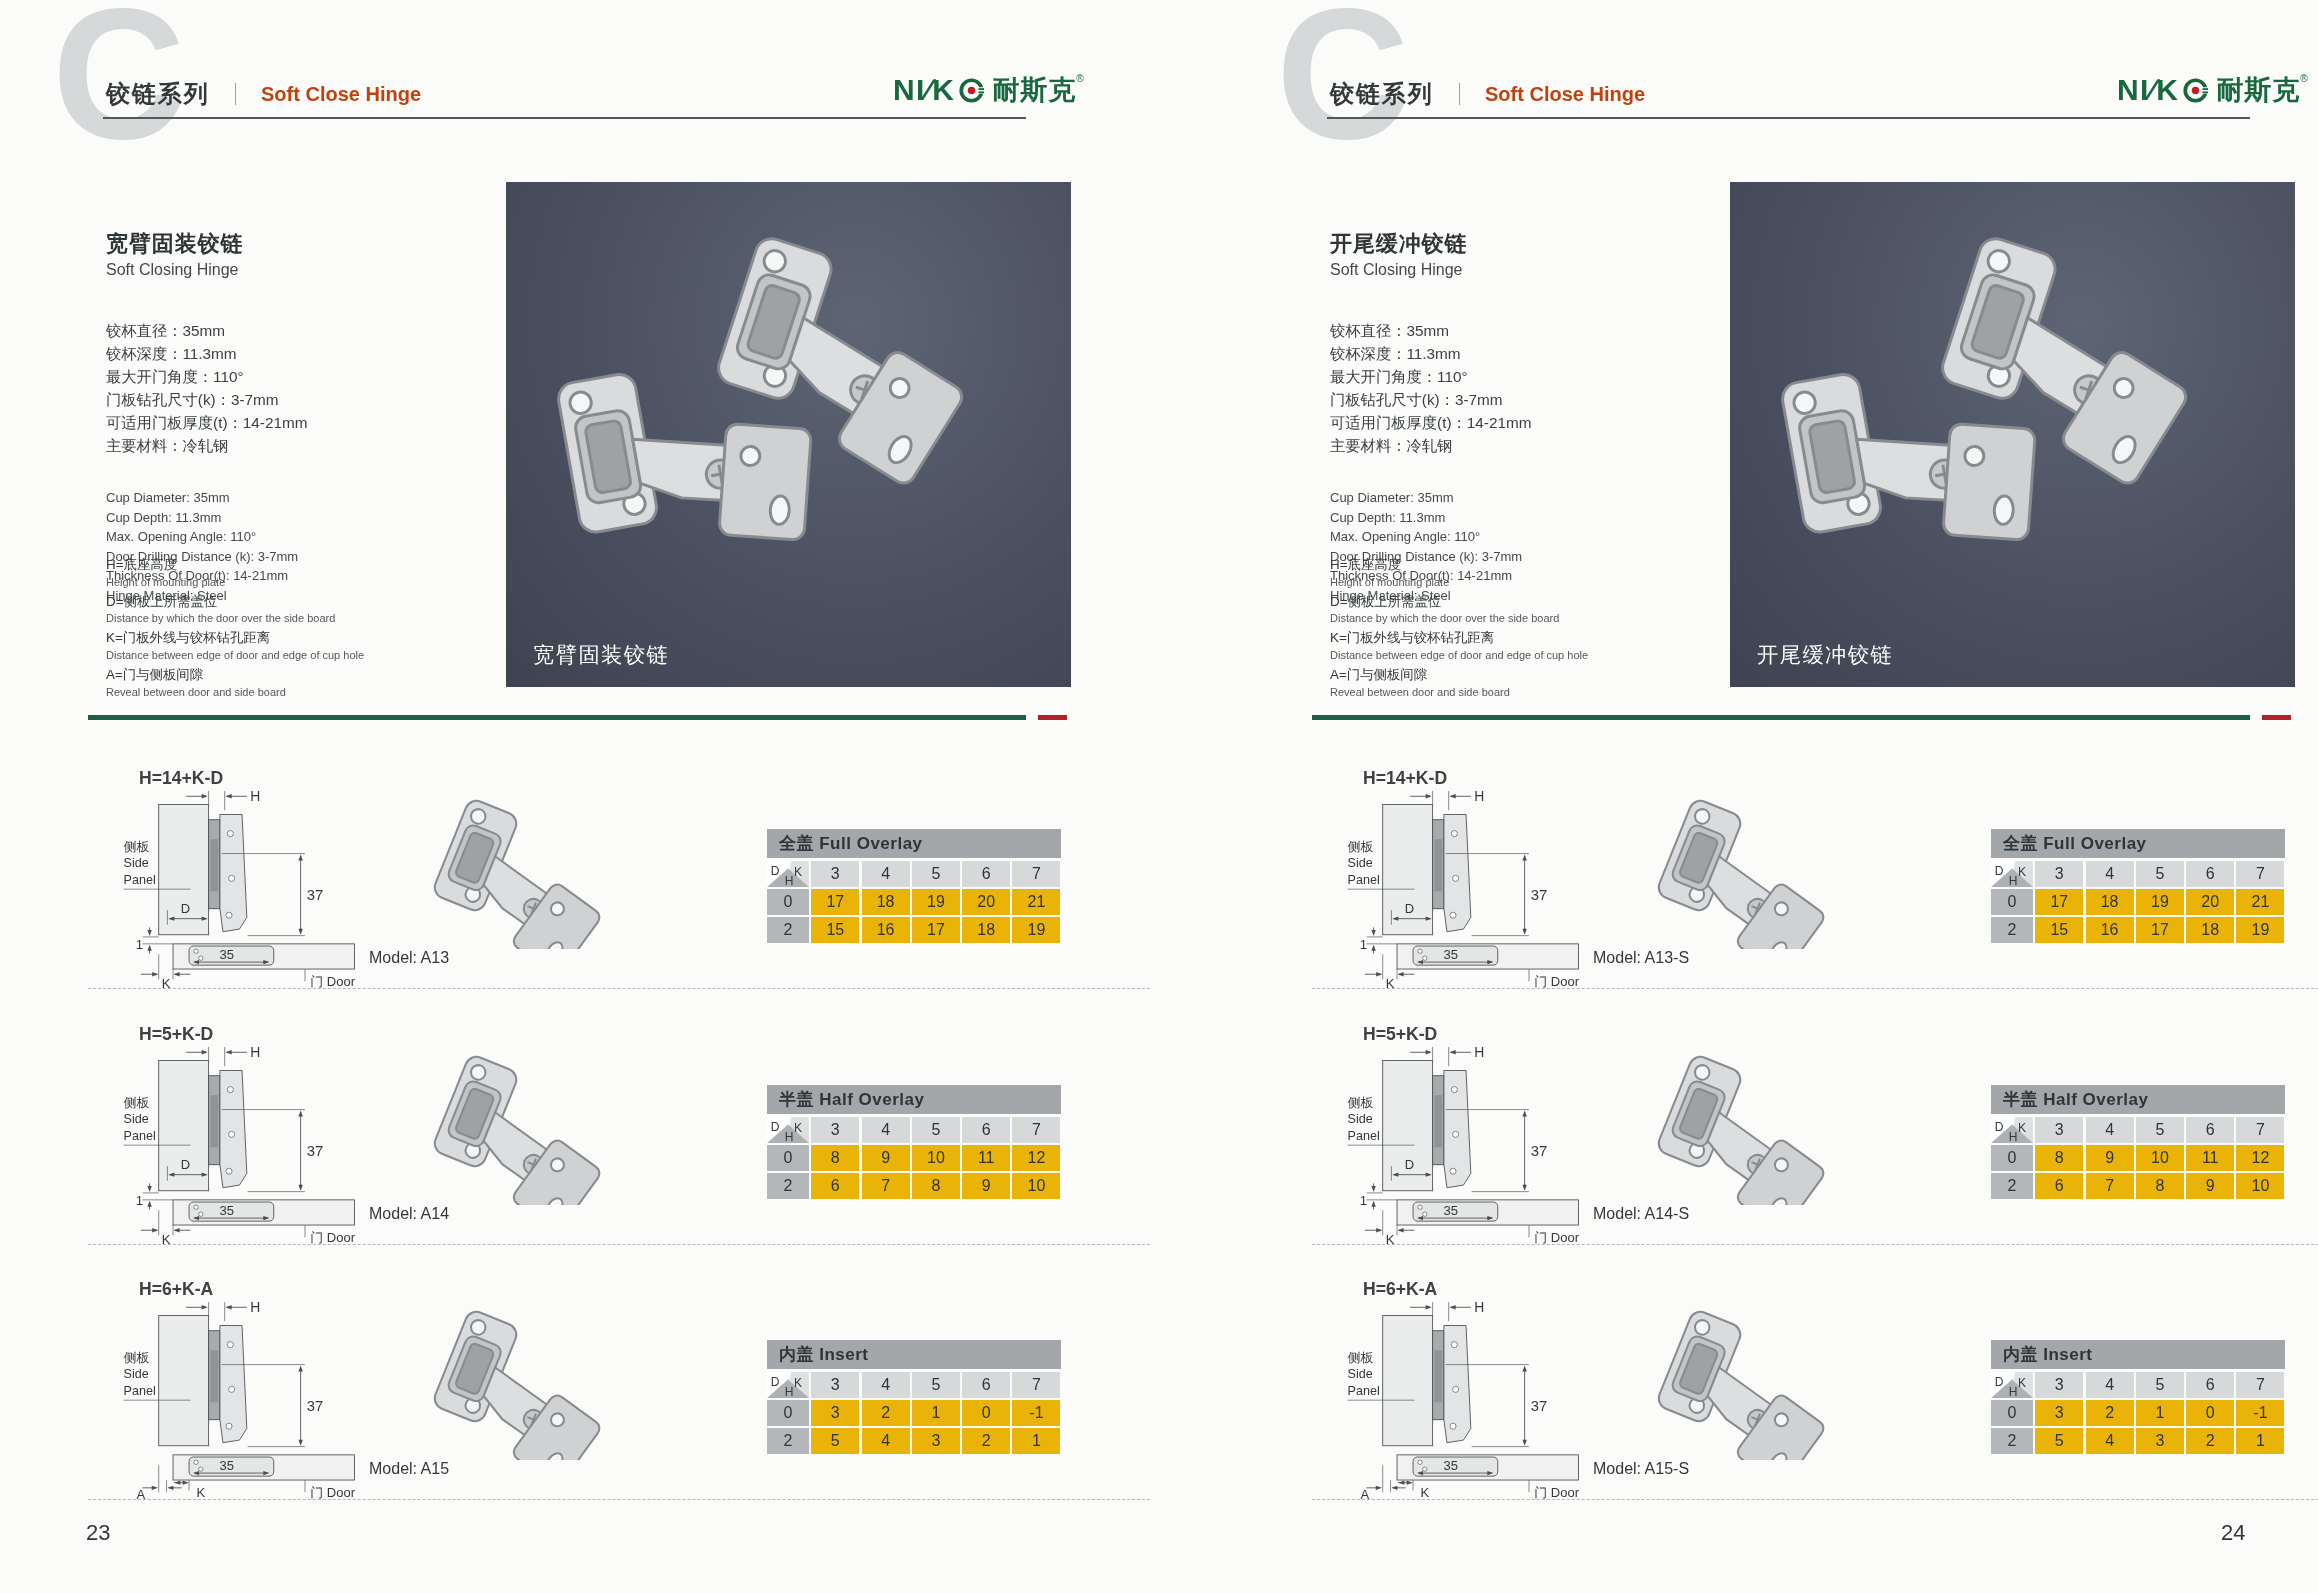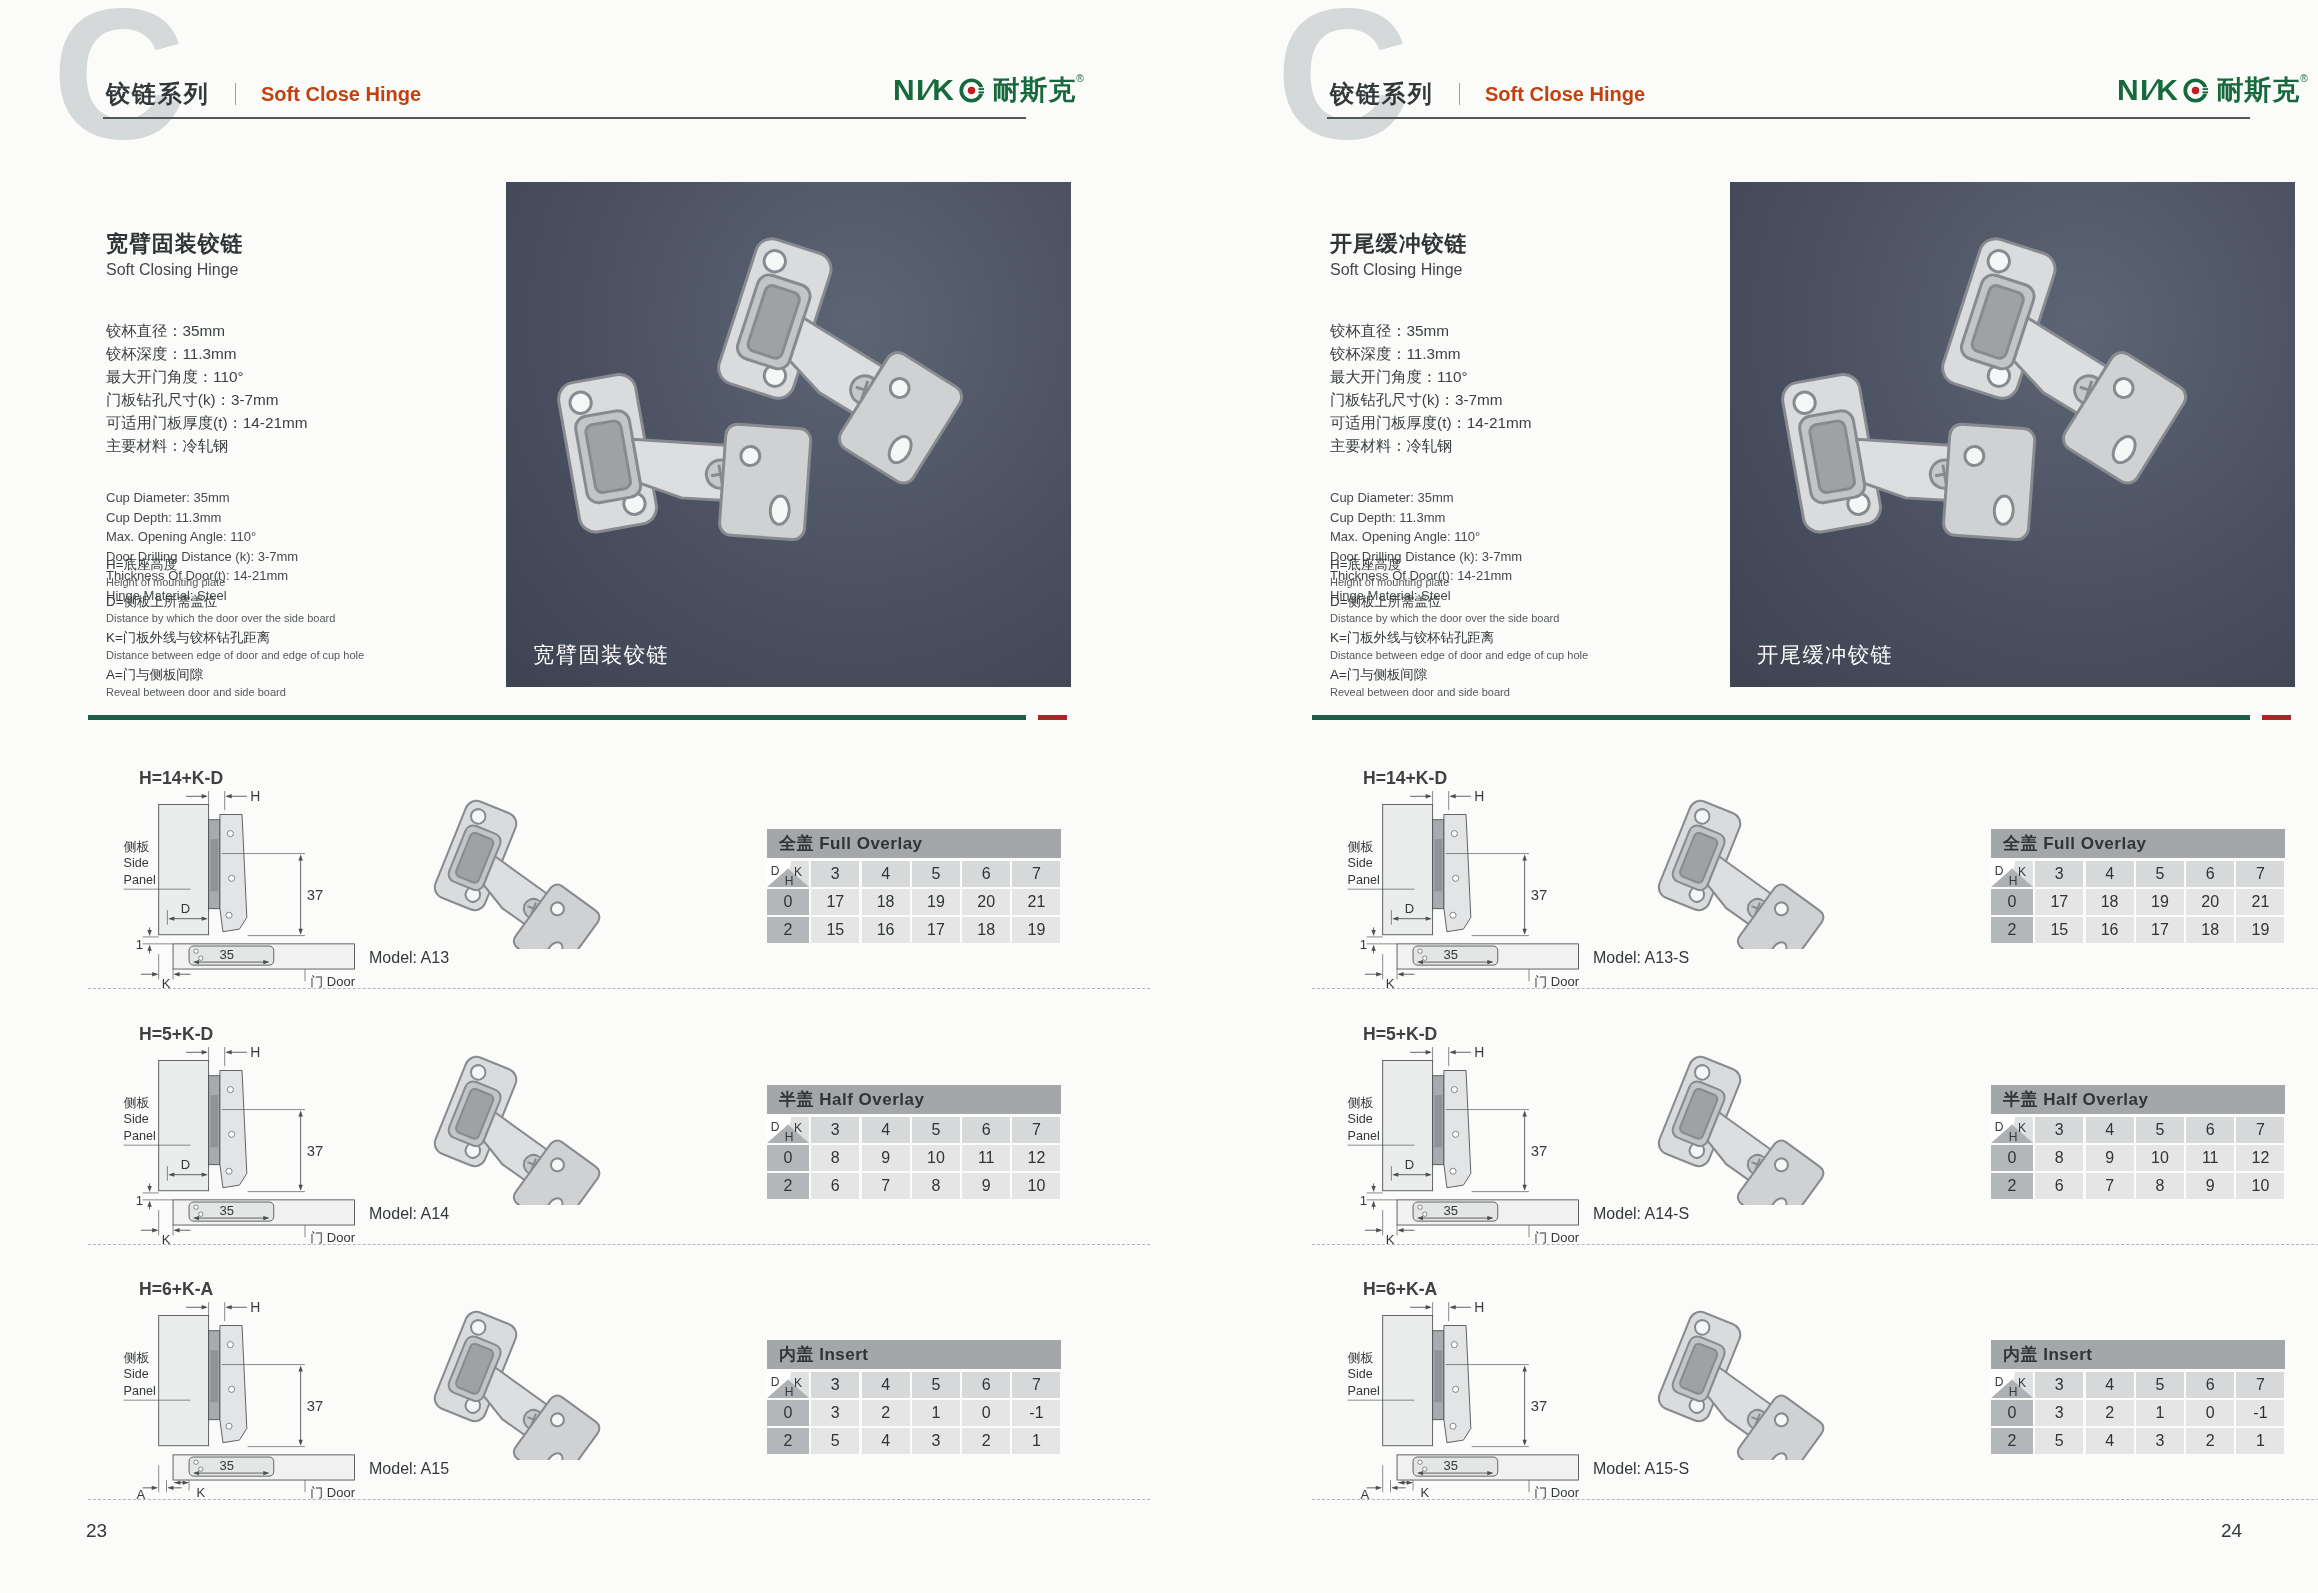--- a/index.html
+++ b/index.html
@@ -48,25 +48,25 @@
 
   
   .tbl{position:absolute;left:767px;top:49px;width:294px;}
   .tbl-title{height:29px;background:#a3a7aa;color:#2f3437;font-size:17px;font-weight:700;
              line-height:29px;padding-left:12px;box-sizing:border-box;letter-spacing:0.5px;margin-top:16px;}
   .tbl-grid{margin-top:2.8px;display:grid;grid-template-columns:42px repeat(5,48px);gap:2.3px;}
   .tbl-grid div{height:26px;display:flex;align-items:center;justify-content:center;
                 font-size:16px;color:#2f3437;}
   .th{background:#d7d8d9;}
   .rh{background:#b4b7b9;}
-  .td{background:#e5e5e5;}
+  .td{background:#eab308;}
   .corner{background:#ffffff;position:relative;padding:0;}
   .corner svg{position:absolute;left:0;top:0;}
 
-  .page-num{position:absolute;top:1520px;font-size:19px;color:#33383b;}
+  .page-num{position:absolute;top:1520px;font-size:22px;color:#33383b;}
   .pg-left .page-num{left:86px;}
   .pg-right .page-num{left:997px;}
 
   svg text{font-family:"Liberation Sans","DejaVu Sans",sans-serif;}
 </style>
 </head>
 <body>
 
 <svg width="0" height="0" style="position:absolute">
   <defs>

